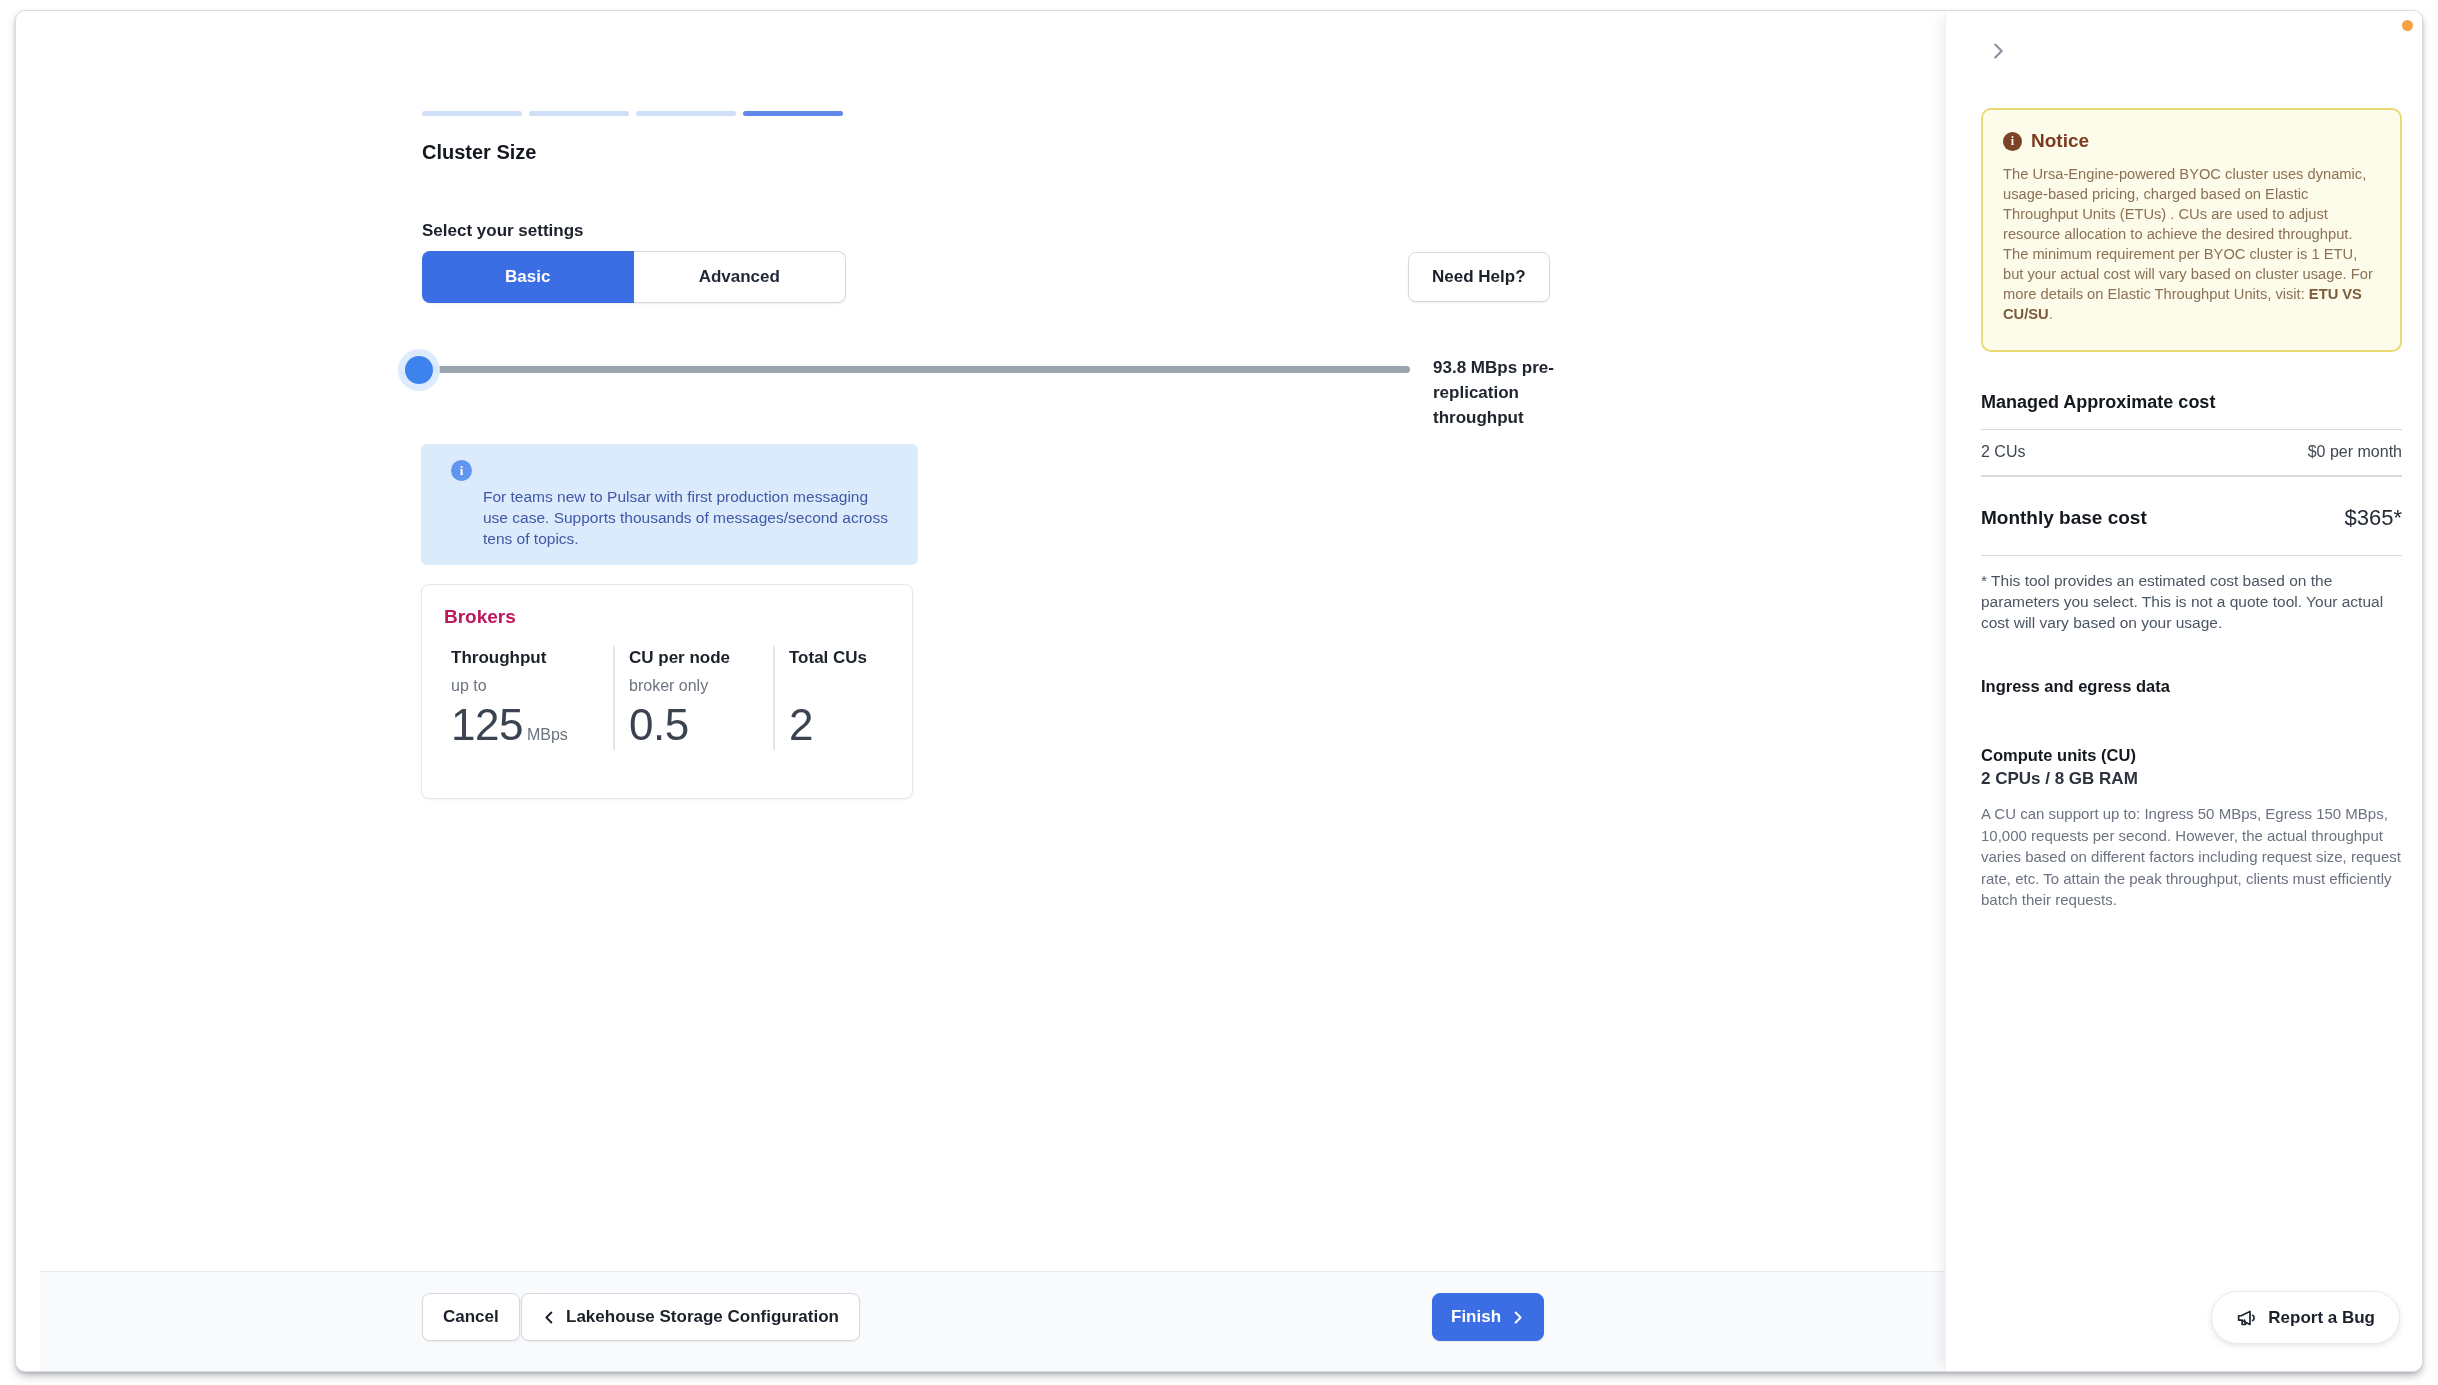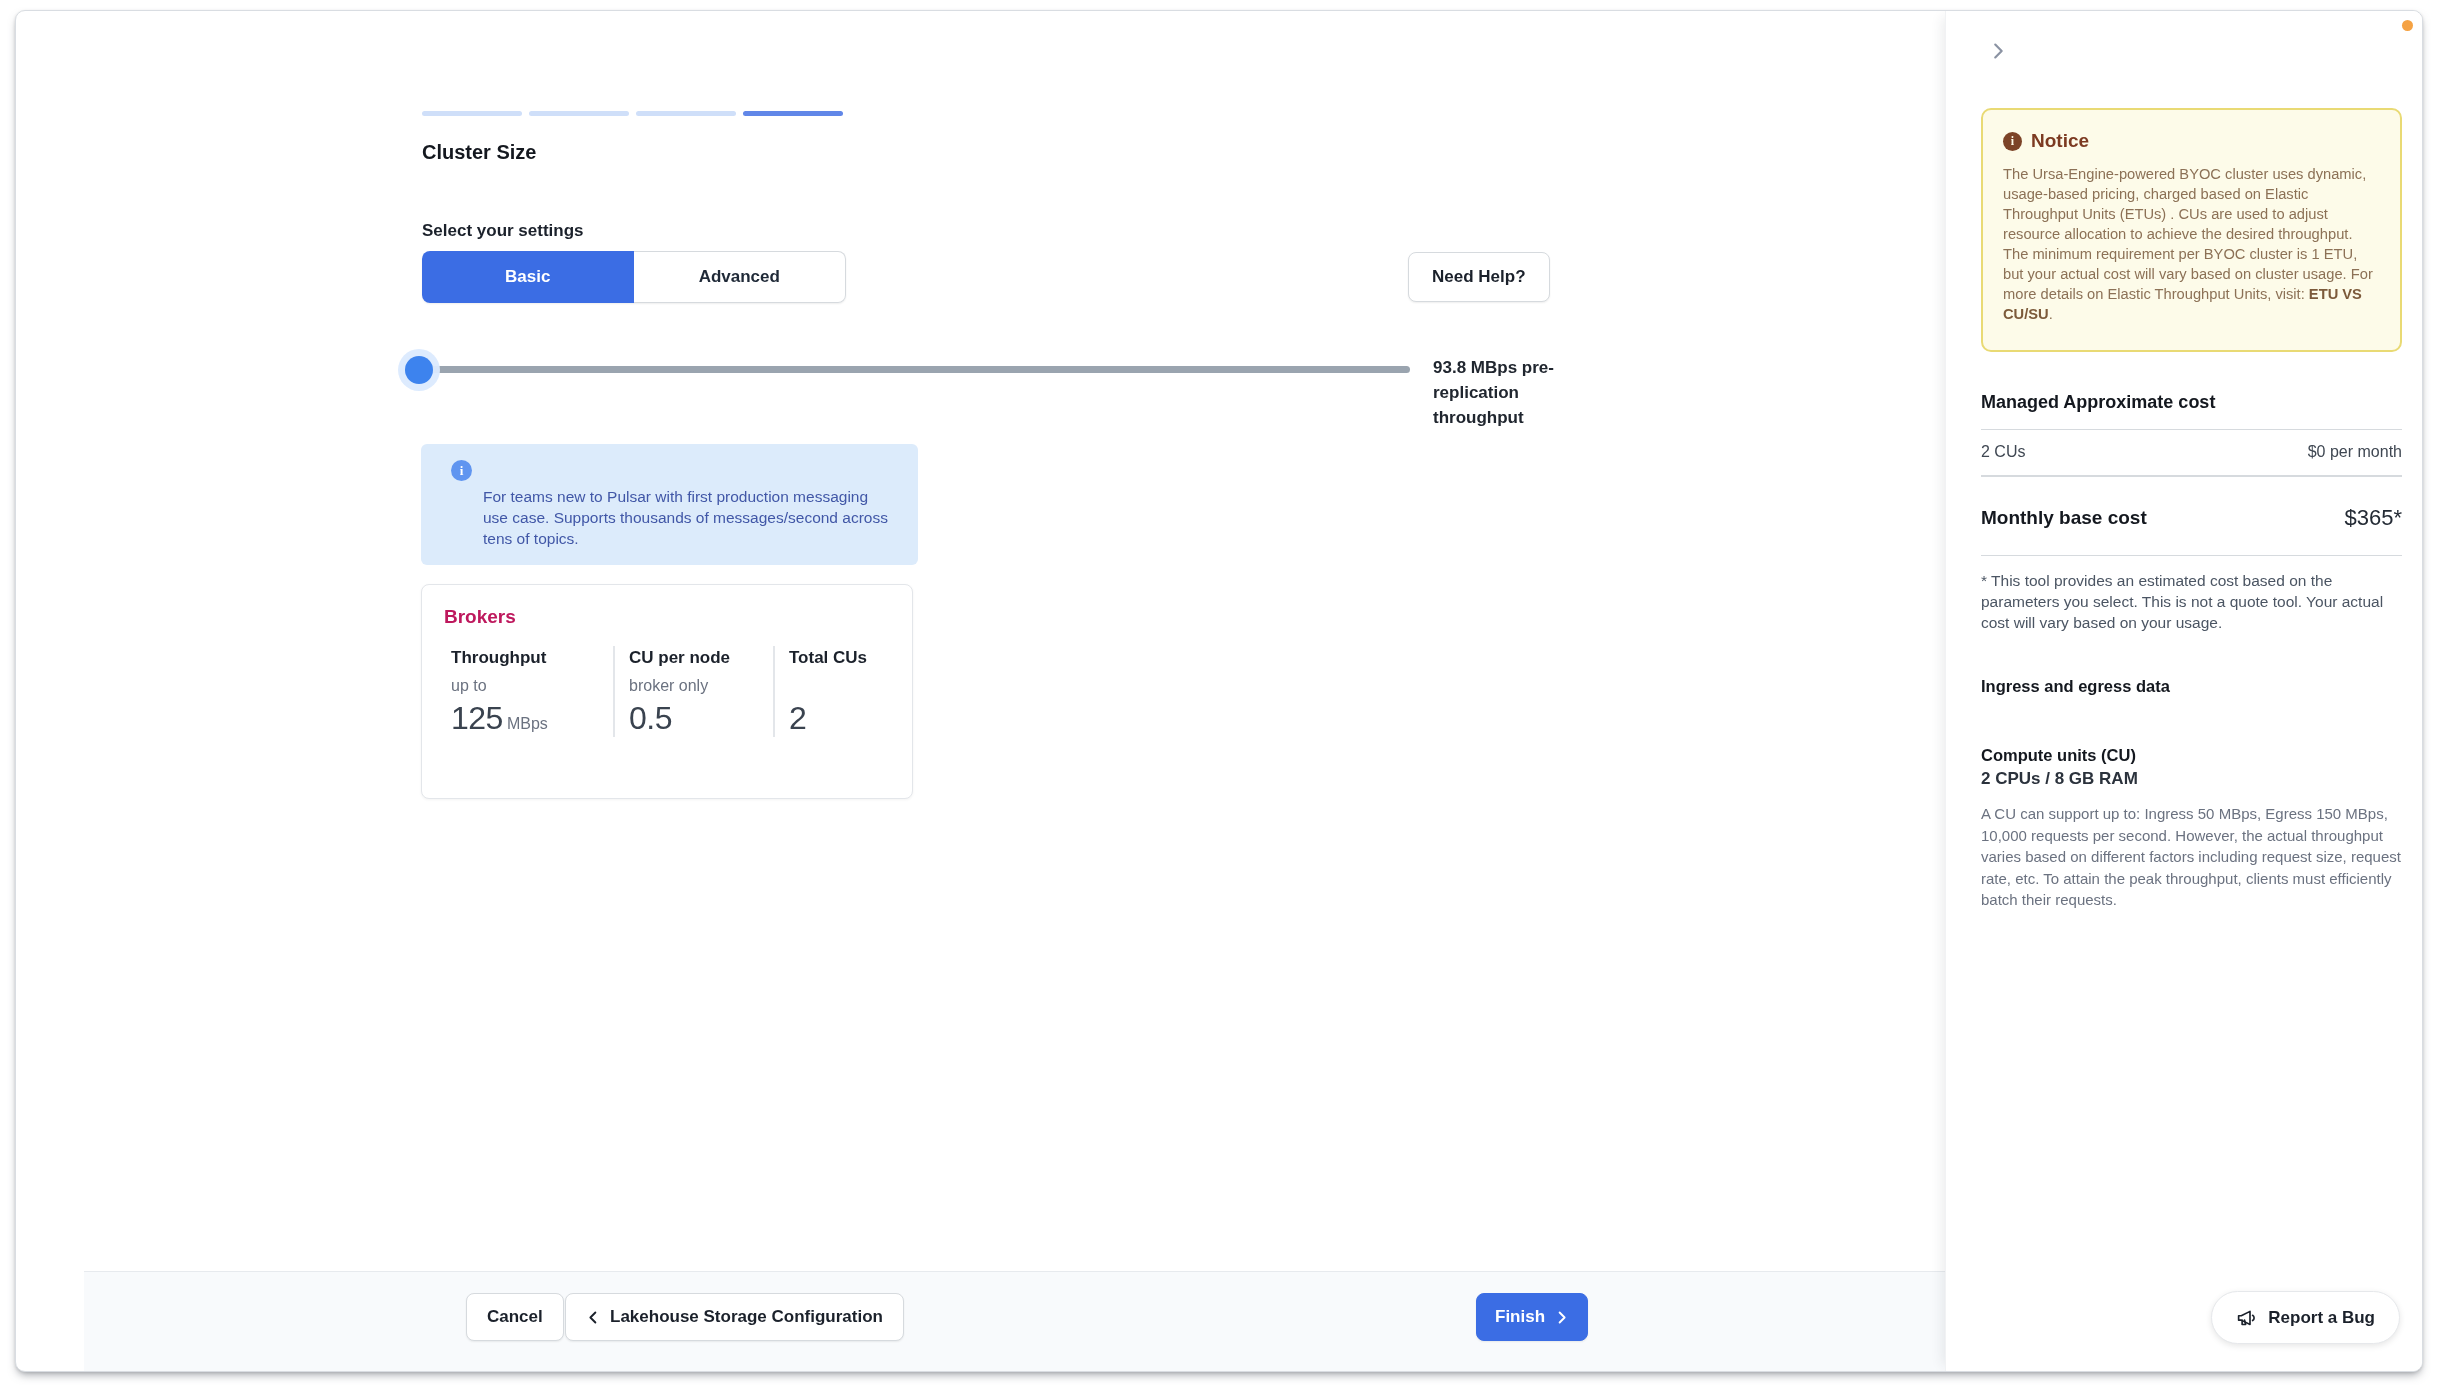--- a/index.html
+++ b/index.html
@@ -55,25 +55,25 @@
                   box-shadow:0 1px 3px rgba(0,0,0,.05); padding:21px 22px; }
   .brokers-title { font-size:19px; font-weight:700; color:#be185d; }
   .metrics { display:flex; margin-top:18px; }
   .metric { padding-top:2px; }
   .metric.m1 { width:169px; padding-left:7px; }
   .metric.m2 { width:160px; border-left:2px solid #e3e6ea; padding-left:14px; }
   .metric.m3 { flex:1; border-left:2px solid #e3e6ea; padding-left:14px; }
   .metric-header { font-size:17px; font-weight:700; color:#1b212b; }
   .metric-note { font-size:16px; color:#6b7280; margin-top:9px; height:20px; }
   .metric-value-row { margin-top:3px; color:#3a434f; }
-  .metric-value { font-size:32px; font-weight:400; letter-spacing:-0.5px; }
+  .metric-value { font-size:44px; font-weight:400; letter-spacing:-0.5px; }
   .metric-unit { font-size:16px; color:#6b7280; margin-left:4px; }
 
   .main-footer { position:absolute; left:0; right:0; bottom:0; height:100px;
-                 background:#f8fafc; border-top:1px solid #e7eaee;margin-left:44px; }
+                 background:#f8fafc; border-top:1px solid #e7eaee; }
   .btn { display:inline-flex; align-items:center; gap:9px; height:48px; padding:0 20px;
          border-radius:8px; font-size:17px; font-weight:700; cursor:pointer;
          box-shadow:0 1px 2px rgba(0,0,0,.07); }
   .btn.ghost { background:#fff; border:1px solid #d6dade; color:#1b212b; }
   .btn.primary { background:#3b6de4; border:1px solid #3b6de4; color:#fff; }
   .cancel-btn { position:absolute; left:382px; top:21px; }
   .back-btn   { position:absolute; left:481px; top:21px; }
   .finish-btn { position:absolute; left:1392px; top:21px; padding:0 18px; }
 
   

